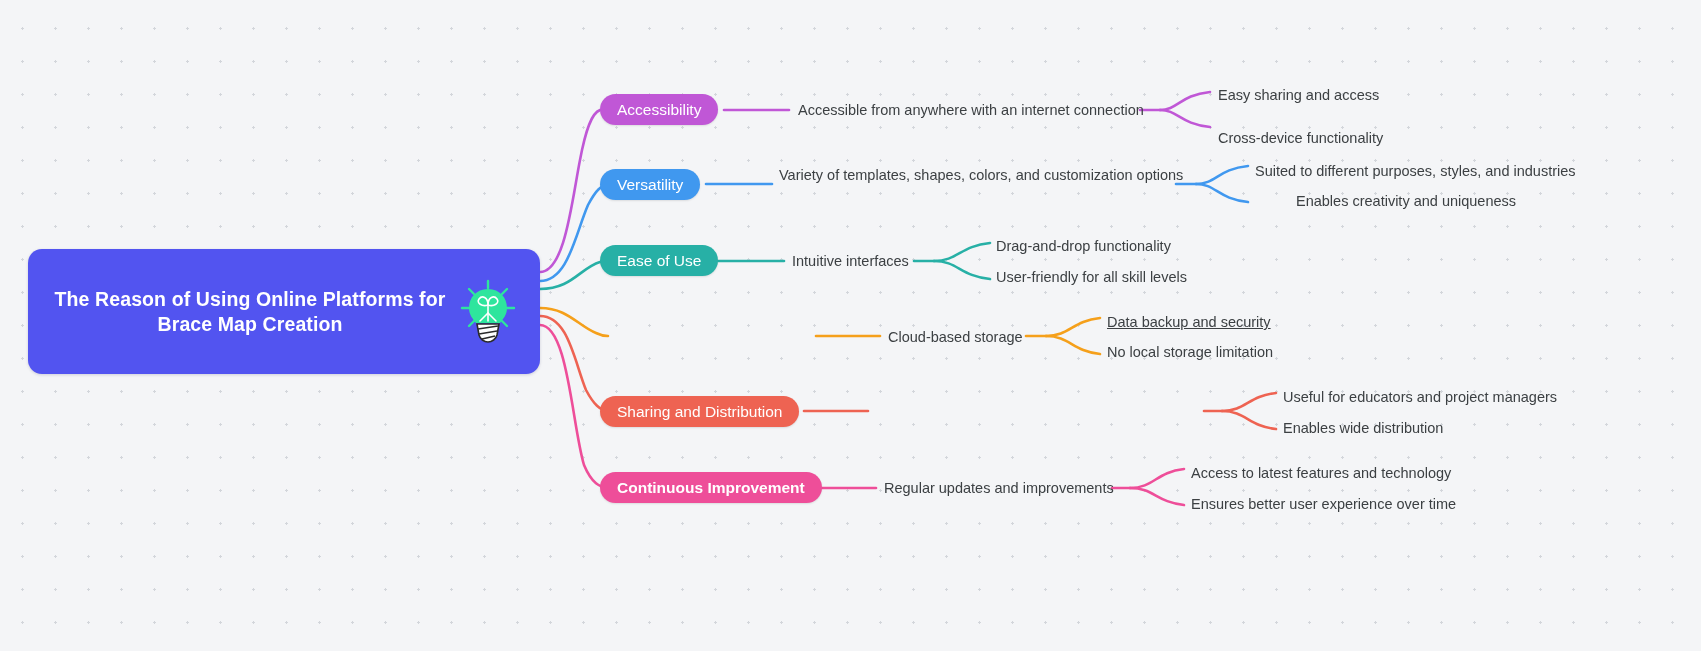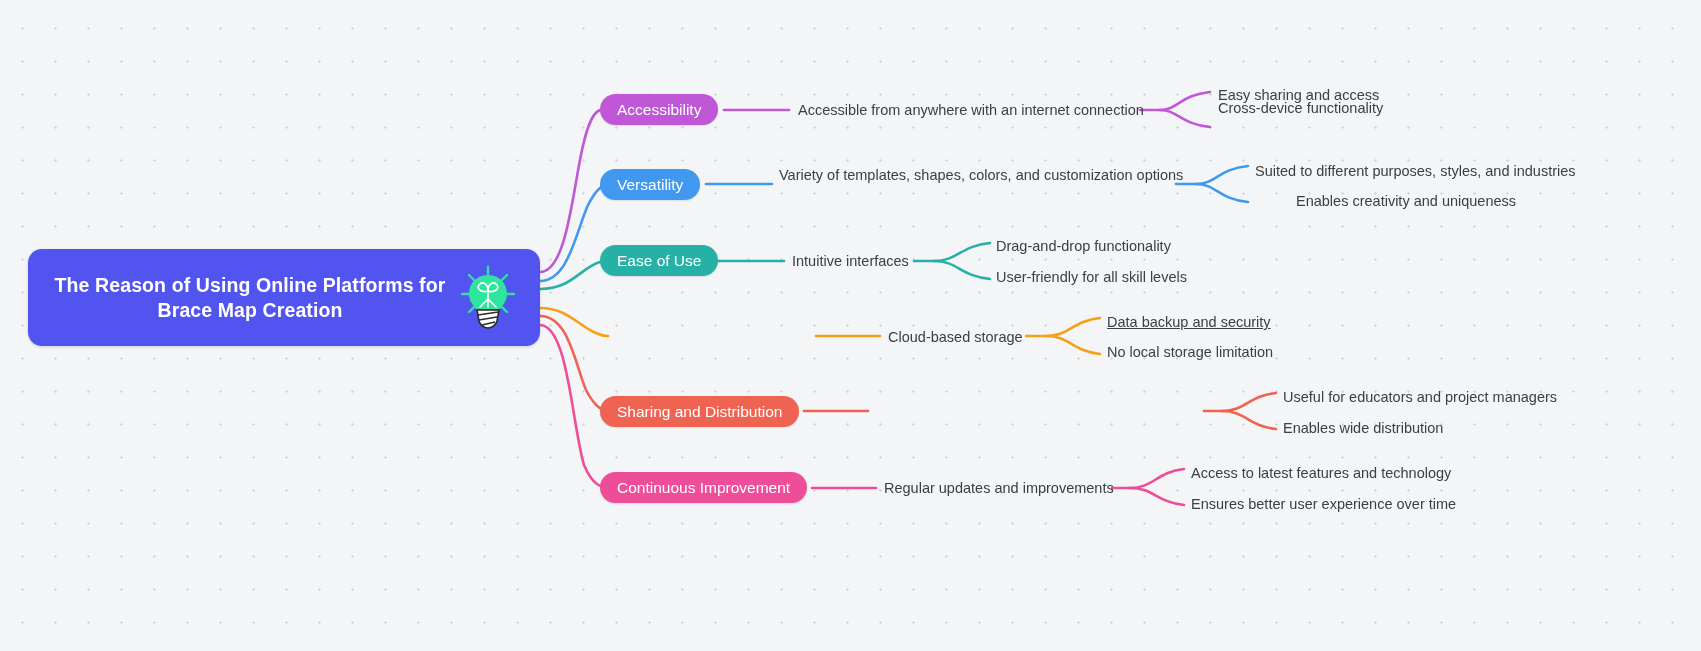--- a/index.html
+++ b/index.html
@@ -32,21 +32,21 @@
   }
   .node {
     position: absolute;
     box-sizing: border-box;
   }
   
   #root-node {
     left: 28px;
     top: 249px;
     width: 512px;
-    height: 97px;
+    height: 125px;
     background: #5254f0;
     border-radius: 14px;
     display: flex;
     align-items: center;
     box-shadow: 0 1px 3px rgba(40,40,90,0.18);
   }
   #root-title {
     color: #ffffff;
     font-size: 19.5px;
     font-weight: bold;
@@ -163,21 +163,21 @@
 
   <div class="node branch" style="left:600px; top:94px; background:#c057d6;">
     <span>Accessibility</span>
   </div>
   <div class="node leaf mid" style="left:798px; top:101px;">
     <span>Accessible from anywhere with an internet connection</span>
   </div>
   <div class="node leaf tip" style="left:1218px; top:86px;">
     <span>Easy sharing and access</span>
   </div>
-  <div class="node leaf tip" style="left:1218px; top:99px;">
+  <div class="node leaf tip" style="left:1218px; top:129px;">
     <span>Cross-device functionality</span>
   </div>
 
   <div class="node branch" style="left:600px; top:169px; background:#4098ef;">
     <span>Versatility</span>
   </div>
   <div class="node leaf mid" style="left:779px; top:166px;">
     <span>Variety of templates, shapes, colors, and customization options</span>
   </div>
   <div class="node leaf tip" style="left:1255px; top:162px;">
@@ -213,21 +213,21 @@
   <div class="node branch" style="left:600px; top:396px; background:#ee6352;">
     <span>Sharing and Distribution</span>
   </div>
   <div class="node leaf tip" style="left:1283px; top:388px;text-align:right;">
     <span>Useful for educators and project managers</span>
   </div>
   <div class="node leaf tip" style="left:1283px; top:419px;">
     <span>Enables wide distribution</span>
   </div>
 
-  <div class="node branch" style="left:600px; top:472px; background:#ee4e99;">
+  <div class="node branch" style="left:600px; top:472px; background:#ee4e99;font-weight:bold;">
     <span>Continuous Improvement</span>
   </div>
   <div class="node leaf mid" style="left:884px; top:479px;">
     <span>Regular updates and improvements</span>
   </div>
   <div class="node leaf tip" style="left:1191px; top:464px;">
     <span>Access to latest features and technology</span>
   </div>
   <div class="node leaf tip" style="left:1191px; top:495px;">
     <span>Ensures better user experience over time</span>

